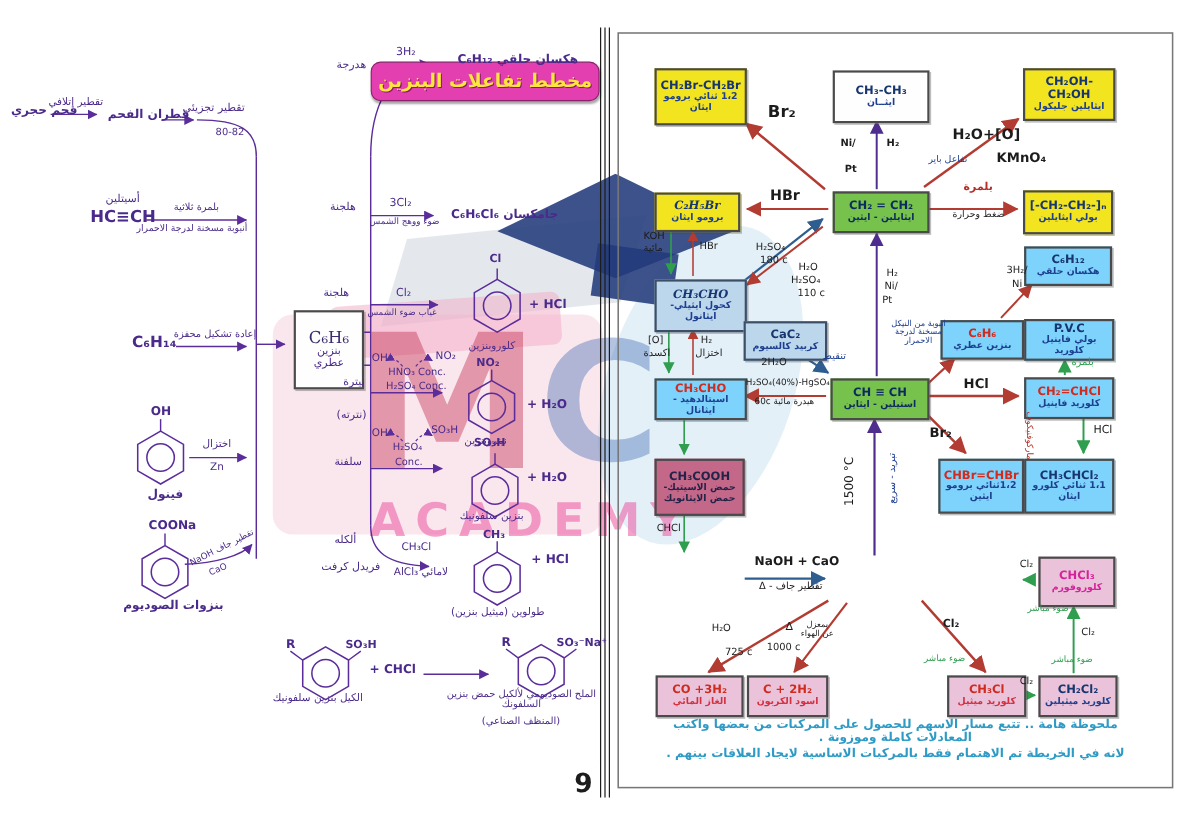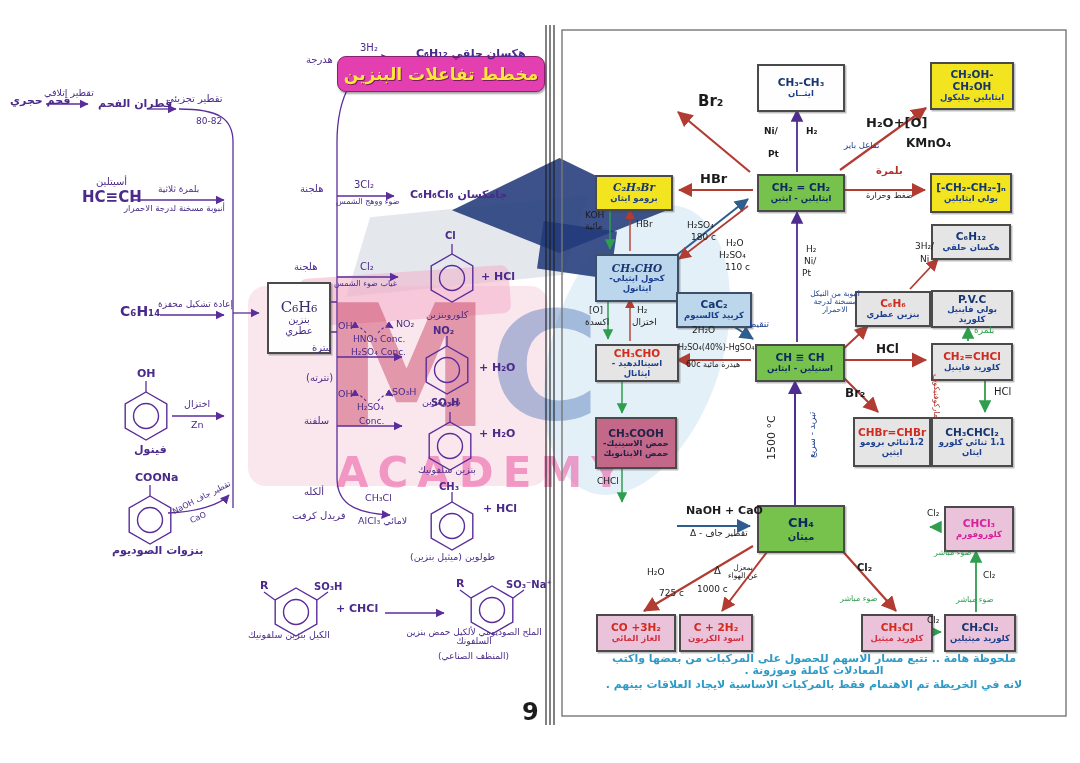--- a/index.html
+++ b/index.html
@@ -16,21 +16,21 @@
   .nvy{color:#1d3f8f}
   .blk{color:#1c1c1c}
   .teal{color:#2e9bc6}
   .wrap{white-space:normal;text-align:center}
   .box{position:absolute;border:2px solid #4a4a4a;display:flex;flex-direction:column;align-items:center;
        justify-content:center;text-align:center;line-height:1.12;z-index:4;
        box-shadow:1.5px 1.5px 0 rgba(70,70,70,.35);padding:1px}
   .box .f{font-weight:700;font-size:10.5px;color:#17356f}
   .box .n{font-weight:700;font-size:8.5px;color:#1d3f8f;direction:rtl;white-space:normal;width:100%}
   .yellow{background:#f2e41e}
-  .orange{background:#e5e5e5}
+  .orange{background:#7dd3fc}
   .greenbx{background:#77c14d}
   .greenbx .f,.greenbx .n{color:#0d2a5e}
   .bluebx{background:#bcd6ec;border-color:#3c4f66}
   .pinkbx{background:#eac3da}
   .whitebx{background:#fefefe}
   .rosebx{background:#c4688a}
   .rosebx .f,.rosebx .n{color:#232347}
   .fr{color:#cf2c1f !important}
   .fm{color:#d6219c !important}
   .nr{color:#d33040 !important}
@@ -239,20 +239,24 @@
 
   <div class="lb pl b" style="left:260px;top:580px;font-size:11px">R</div>
   <div class="lb pl b" style="left:314px;top:582px;font-size:10px">SO₃H</div>
   <div class="lb pl ar" style="left:248px;top:630px;font-size:9.5px">الكيل بنزين سلفونيك</div>
   <div class="lb pl b" style="left:336px;top:603px;font-size:11px">+ CHCl</div>
   <div class="lb pl b" style="left:456px;top:578px;font-size:11px">R</div>
   <div class="lb pl b" style="left:506px;top:580px;font-size:10px">SO₃⁻Na⁺</div>
   <div class="lb pl ar wrap" style="left:404px;top:628px;width:140px;font-size:9px">الملح الصوديومي لألكيل حمض بنزين السلفونك</div>
   <div class="lb pl ar" style="left:438px;top:652px;font-size:9px">(المنظف الصناعي)</div>
 
+  <div class="box yellow" style="left:595px;top:62px;width:78px;height:46px">
+      <div class="f">CH₂Br-CH₂Br</div>
+      <div class="n">1،2 ثنائي برومو ايثان</div>
+    </div>
   <div class="box whitebx" style="left:757px;top:64px;width:82px;height:42px">
       <div class="f">CH₃-CH₃</div>
       <div class="n">ايثــان</div>
     </div>
   <div class="box yellow" style="left:930px;top:62px;width:78px;height:42px">
       <div class="f">CH₂OH-CH₂OH</div>
       <div class="n">ايثايلين جليكول</div>
     </div>
   <div class="box yellow" style="left:595px;top:175px;width:72px;height:30px">
       <div class="f fi">C₂H₅Br</div>
@@ -302,24 +306,20 @@
       <div class="f fr">CHBr=CHBr</div>
       <div class="n">1،2ثنائي برومو ايثين</div>
     </div>
   <div class="box orange" style="left:931px;top:417px;width:76px;height:44px">
       <div class="f">CH₃CHCl₂</div>
       <div class="n">1،1 ثنائي كلورو ايثان</div>
     </div>
   <div class="box rosebx" style="left:595px;top:417px;width:76px;height:46px">
       <div class="f">CH₃COOH</div>
       <div class="n">حمض الاسيتيك- حمض الايثانويك</div>
-    </div>
-  <div class="box greenbx" style="left:757px;top:505px;width:82px;height:42px">
-      <div class="f" style="font-size:13px">CH₄</div>
-      <div class="n" style="font-size:10px">ميثان</div>
     </div>
   <div class="box pinkbx" style="left:944px;top:506px;width:64px;height:40px">
       <div class="f fm">CHCl₃</div>
       <div class="n fm">كلوروفورم</div>
     </div>
   <div class="box pinkbx" style="left:596px;top:614px;width:74px;height:32px">
       <div class="f fr">CO +3H₂</div>
       <div class="n nr">الغاز المائي</div>
     </div>
   <div class="box pinkbx" style="left:679px;top:614px;width:68px;height:32px">

